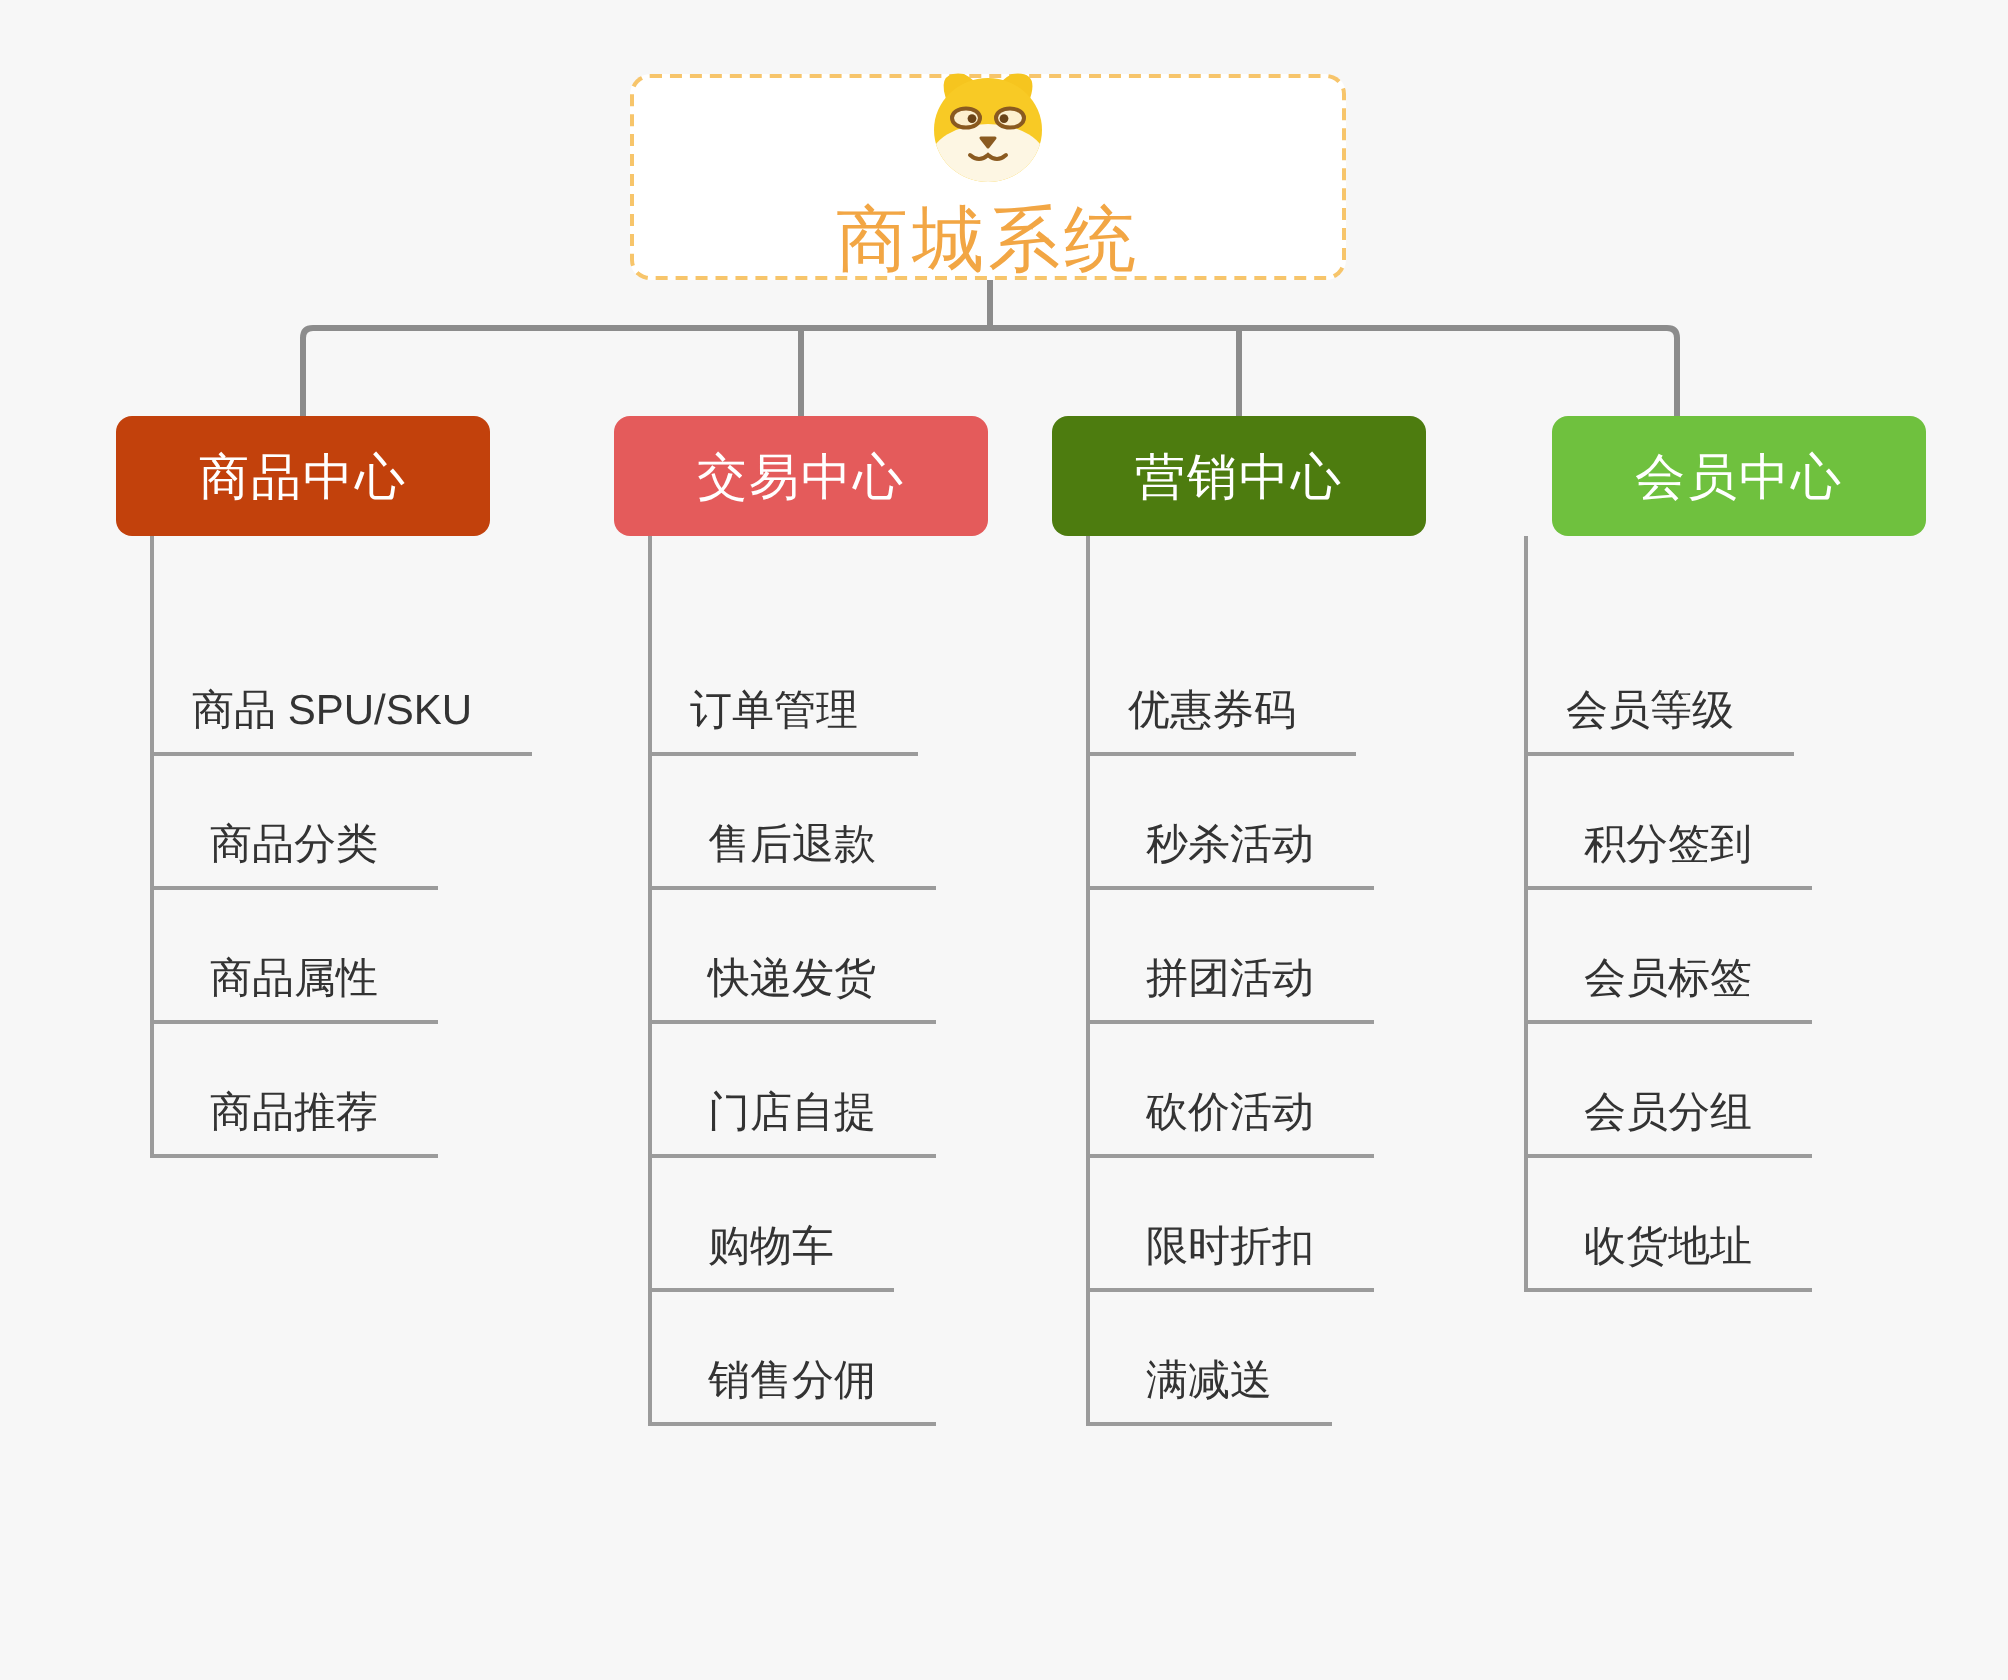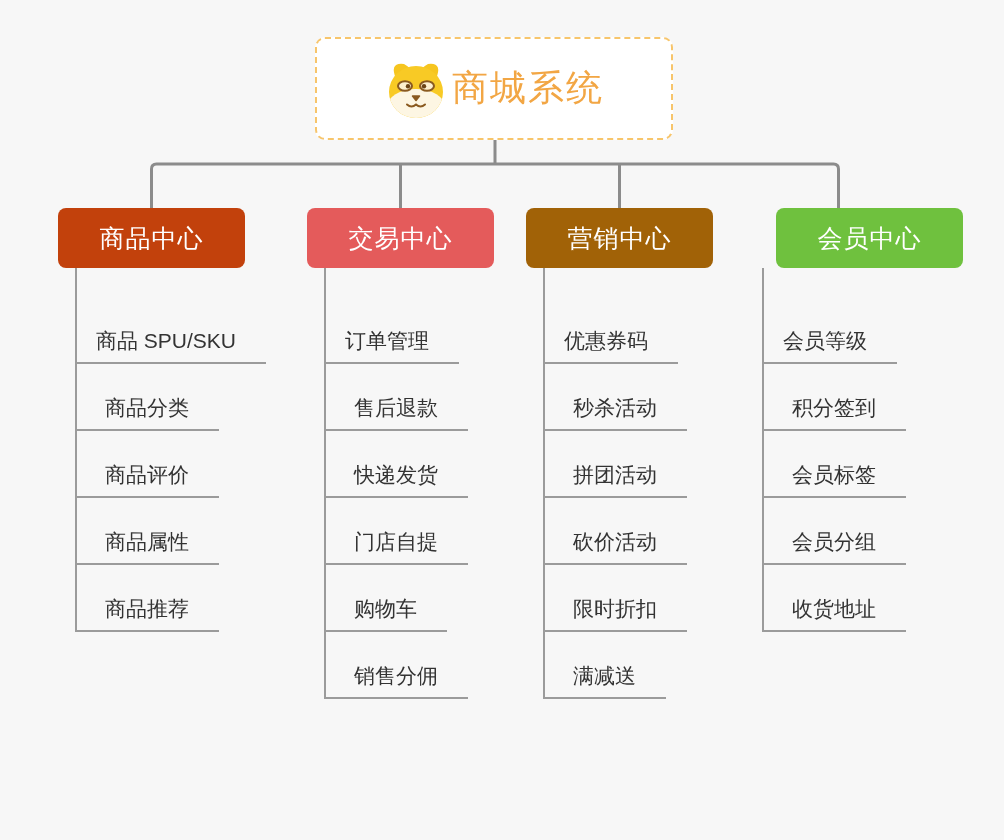--- a/index.html
+++ b/index.html
@@ -10,21 +10,21 @@
     overflow:hidden;
   }
   .canvas { position:relative; width:1004px; height:840px; }
 
   
   .root-node {
     position:absolute; left:315px; top:37px; width:358px; height:103px;
     background:#ffffff;
     border:2px dashed var(--root-border,#f7c56b);
     border-radius:10px;
-    display:flex; align-items:center; justify-content:center; gap:4px;
+    display:flex; align-items:center; justify-content:center; gap:4px;flex-direction:column;
   }
   .root-title {
     font-size:36px; letter-spacing:2px;
     color:var(--root-title,#f2a644);
     white-space:nowrap;
   }
   .root-icon { width:64px; height:60px; flex:0 0 auto; }
 
   
   .connectors {
@@ -51,21 +51,21 @@
     margin-left:17px;
     border-left:2px solid var(--line,#9b9b9b);
     width:max-content;
   }
   .child {
     height:67px; width:max-content;
     display:flex; align-items:flex-end;
     border-bottom:2px solid var(--line,#9b9b9b);
     padding:0 30px 7px 28px;
   }
-  .child:first-child { height:96px;padding-left:19px; }
+  .child:first-child { height:110px;padding-left:19px; }
   .child span {
     font-size:21px;
     color:var(--item-text,#333333);
     white-space:nowrap;
   }
 </style>
 </head>
 <body style="--background: #f7f7f7; --connector: #8c8c8c; --line: #9b9b9b; --item-text: #333333; --root-border: #f7c56b; --root-title: #f2a644; --branch-text: #ffffff;">
 
 <div class="canvas">
@@ -101,23 +101,20 @@
   <div class="column col-1">
     <div class="branch-box" style="background: #c2410c; text-align: right;">商品中心</div>
     <div class="children">
       <div class="child">
           <span>商品 SPU/SKU</span>
         </div>
       <div class="child">
           <span>商品分类</span>
         </div>
       <div class="child">
-          <span>商品评价</span>
-        </div>
-      <div class="child">
           <span>商品属性</span>
         </div>
       <div class="child">
           <span>商品推荐</span>
         </div>
     </div>
   </div>
 
   <div class="column col-2">
     <div class="branch-box" style="background: rgb(228, 91, 91);">交易中心</div>
@@ -137,21 +134,21 @@
       <div class="child">
           <span>购物车</span>
         </div>
       <div class="child">
           <span>销售分佣</span>
         </div>
     </div>
   </div>
 
   <div class="column col-3">
-    <div class="branch-box" style="background: #a16207;">营销中心</div>
+    <div class="branch-box" style="background: #4d7c0f;">营销中心</div>
     <div class="children">
       <div class="child">
           <span>优惠券码</span>
         </div>
       <div class="child">
           <span>秒杀活动</span>
         </div>
       <div class="child">
           <span>拼团活动</span>
         </div>

